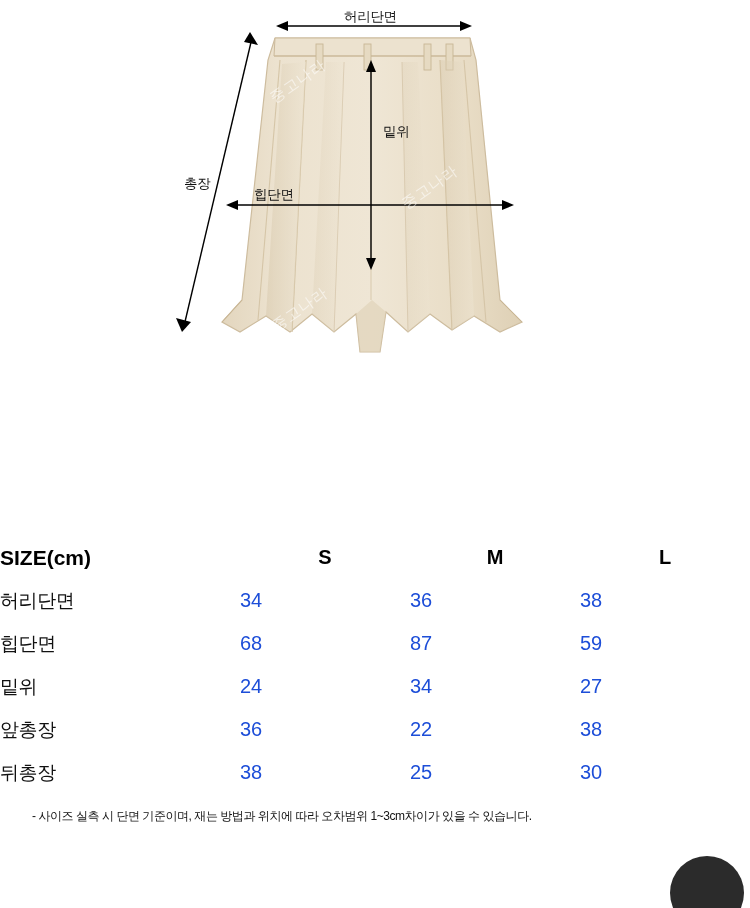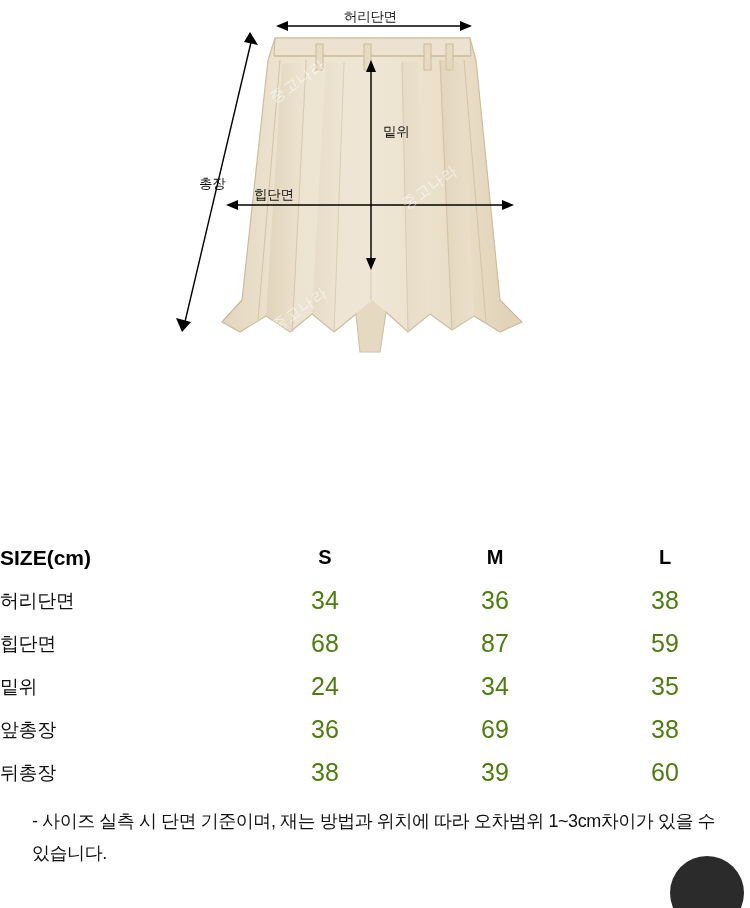--- a/index.html
+++ b/index.html
@@ -30,21 +30,21 @@
     top: 0;
   }
   .dim-label {
     position: absolute;
     font-size: 13.5px;
     color: #111111;
     white-space: nowrap;
     letter-spacing: -0.3px;
   }
   #label-waist   { left: 344px; top: 8px; }
-  #label-total   { left: 199px; top: 175px; }
+  #label-total   { left: 184px; top: 175px; }
   #label-hip     { left: 254px; top: 186px; }
   #label-rise    { left: 383px; top: 123px; }
 
   .watermark {
     position: absolute;
     font-size: 15px;
     color: rgba(255,255,255,0.55);
     transform: rotate(-35deg);
     letter-spacing: 1px;
     pointer-events: none;
@@ -87,32 +87,31 @@
     color: #000;
   }
   .td-label {
     text-align: left;
     padding-left: 64px;
     font-size: 19px;
     color: #111;
     letter-spacing: -0.4px;
   }
   .td-val {
-    text-align: center;
-    font-size: 25px;
-    color: #4d7c0f;
+    font-size: 20px;
+    color: #1d4ed8;
   }
 
   
   #note {
     position: absolute;
     left: 32px;
     top: 806px;
     width: 690px;
-    font-size: 18px;
+    font-size: 12px;
     line-height: 1.75;
     color: #111;
     letter-spacing: -0.45px;
   }
 
   
   #corner-badge {
     position: absolute;
     right: 6px;
     bottom: -22px;
@@ -230,32 +229,32 @@
     <tr>
       <td class="td-label">힙단면</td>
       <td class="td-val">68</td>
       <td class="td-val">87</td>
       <td class="td-val">59</td>
     </tr>
     <tr>
       <td class="td-label">밑위</td>
       <td class="td-val">24</td>
       <td class="td-val">34</td>
-      <td class="td-val">35</td>
+      <td class="td-val">27</td>
     </tr>
     <tr>
       <td class="td-label">앞총장</td>
       <td class="td-val">36</td>
-      <td class="td-val">69</td>
+      <td class="td-val">22</td>
       <td class="td-val">38</td>
     </tr>
     <tr>
       <td class="td-label">뒤총장</td>
       <td class="td-val">38</td>
-      <td class="td-val">39</td>
-      <td class="td-val">60</td>
+      <td class="td-val">25</td>
+      <td class="td-val">30</td>
     </tr>
   </tbody>
 </table>
 
 <div id="note">- 사이즈 실측 시 단면 기준이며, 재는 방법과 위치에 따라 오차범위 1~3cm차이가 있을 수 있습니다.</div>
 
 <div id="corner-badge"></div>
 
 </body></html>

